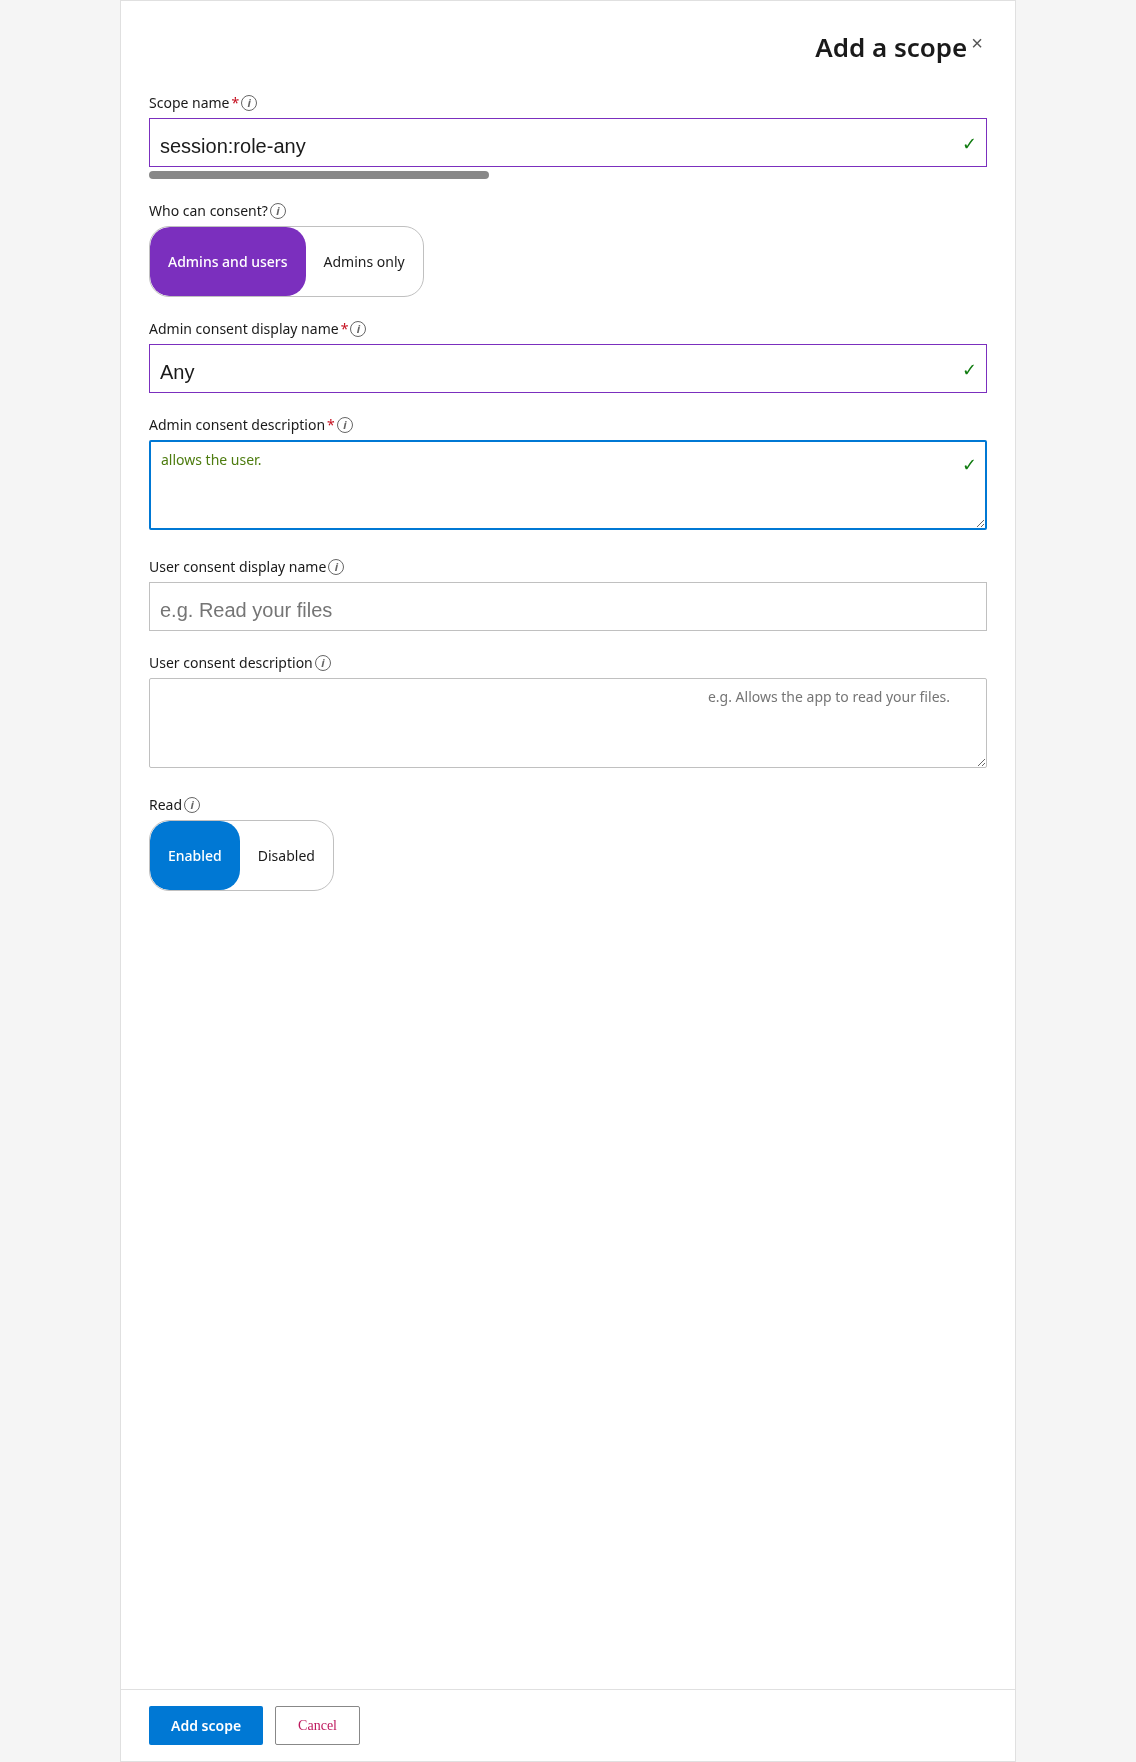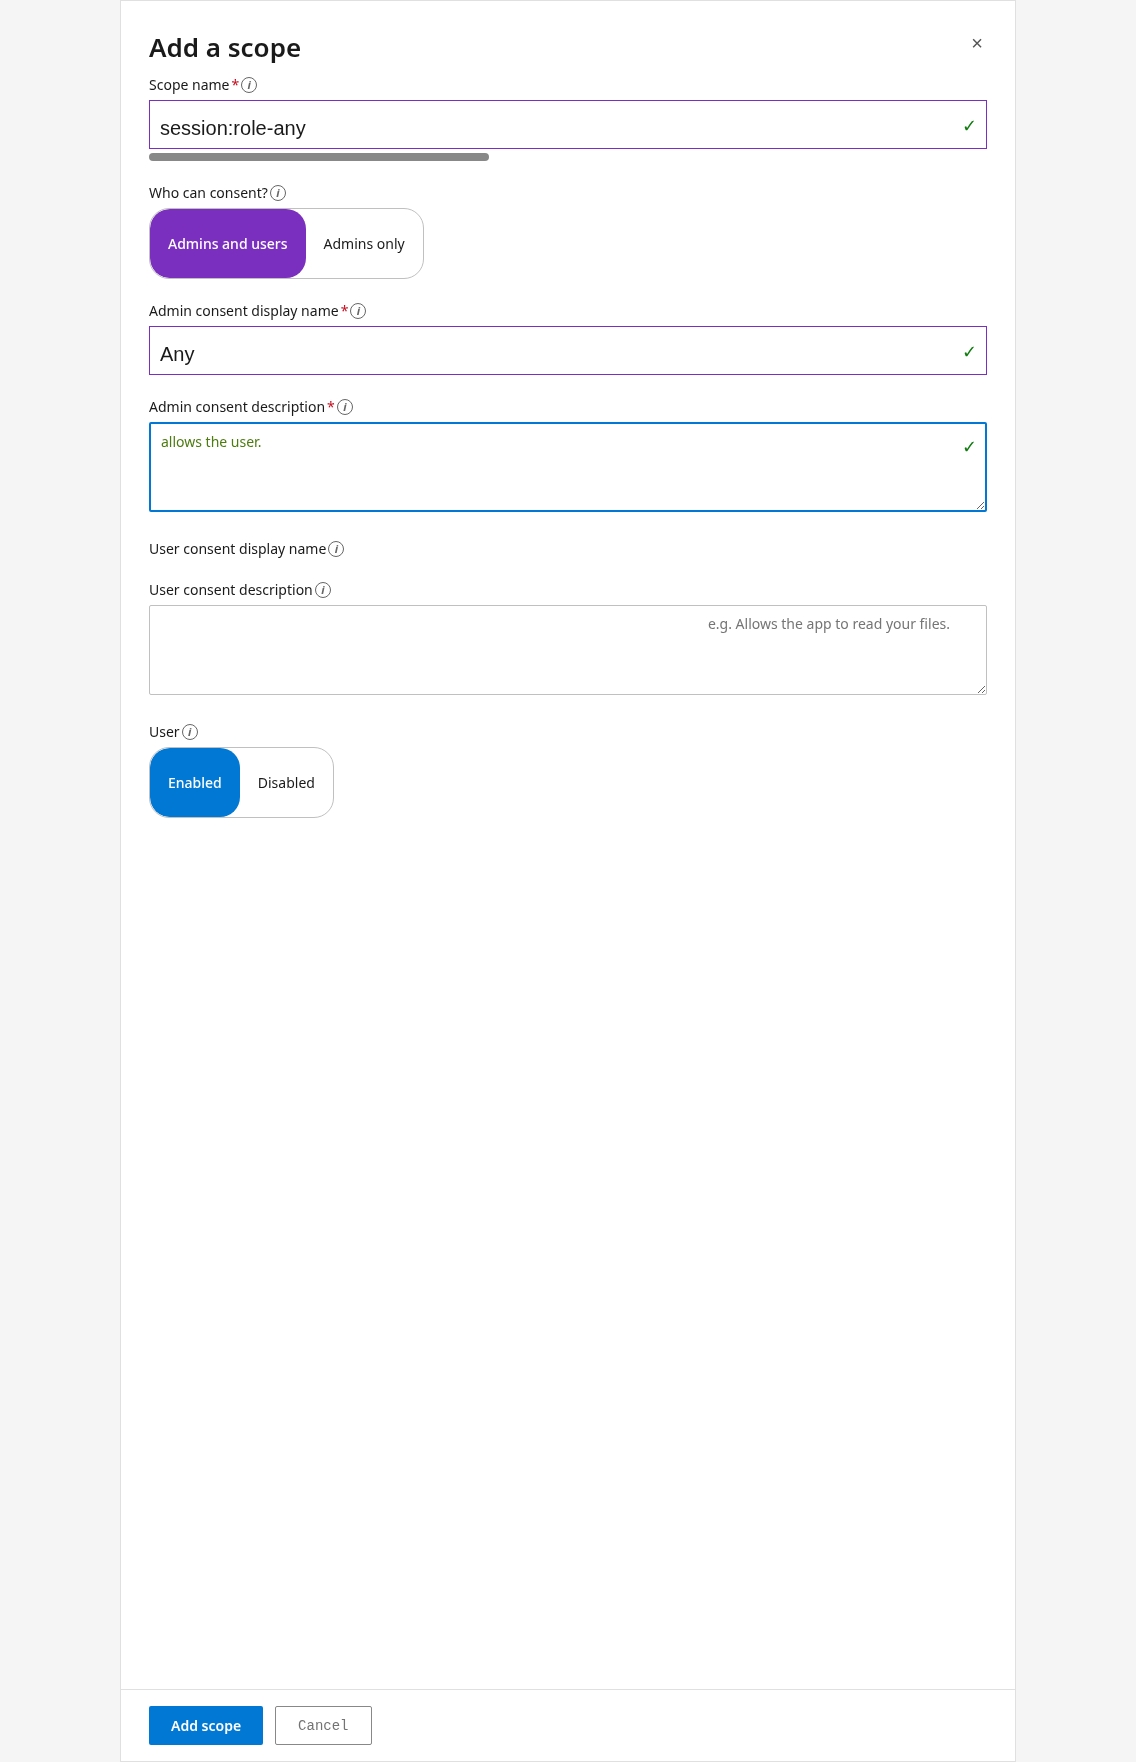--- a/index.html
+++ b/index.html
@@ -20,23 +20,23 @@
       min-height: 1762px;
       position: relative;
     }
     .dialog-content {
       flex: 1;
       padding: 28px 28px 20px 28px;
       overflow-y: auto;
     }
     .dialog-header {
       display: flex;
-      justify-content: space-between;
+      justify-content: flex-end;
       align-items: flex-start;
-      margin-bottom: 10px;
+      margin-bottom: 28px;
     }
     .dialog-title {
       font-size: 26px;
       font-weight: 600;
       color: #1a1a1a;
     }
     .close-btn {
       background: none;
       border: none;
       cursor: pointer;
@@ -174,27 +174,27 @@
       border: none;
       padding: 10px 22px;
       font-size: 14px;
       font-weight: 600;
       border-radius: 2px;
       cursor: pointer;
       font-family: inherit;
     }
     .btn-secondary {
       background: #fff;
-      color: #737373;
+      color: #be185d;
       border: 1.5px solid #888;
       padding: 10px 22px;
       font-size: 14px;
       border-radius: 2px;
       cursor: pointer;
-      font-family: Liberation Mono, monospace;
+      font-family: Liberation Serif, serif;
     }
   </style>
 </head>
 <body>
 
 <div class="dialog-wrapper">
   <div class="dialog-content">
 
     <div class="dialog-header">
       <h1 class="dialog-title">Add a scope</h1>
@@ -247,35 +247,38 @@
         <textarea class="textarea-input" style="">allows the user.</textarea>
         <span class="textarea-check">✓</span>
       </div>
     </div>
 
     <div class="form-group">
       <div class="field-label">
         <span>User consent display name</span>
         <span class="info-icon">i</span>
       </div>
+      <div class="input-wrapper">
+        <input type="text" class="text-input" style="border-color: rgb(192, 192, 192); border-width: 1.5px;" placeholder="e.g. Read your files">
+      </div>
     </div>
 
     <div class="form-group">
       <div class="field-label">
         <span>User consent description</span>
         <span class="info-icon">i</span>
       </div>
       <div class="textarea-wrapper">
         <textarea class="textarea-input normal-border" placeholder="e.g. Allows the app to read your files." style=""></textarea>
       </div>
     </div>
 
     <div class="form-group">
       <div class="field-label">
-        <span>User</span>
+        <span>Read</span>
         <span class="info-icon">i</span>
       </div>
       <div class="toggle-group">
         <button class="toggle-option active-blue">Enabled</button>
         <button class="toggle-option">Disabled</button>
       </div>
     </div>
 
   </div>
 

